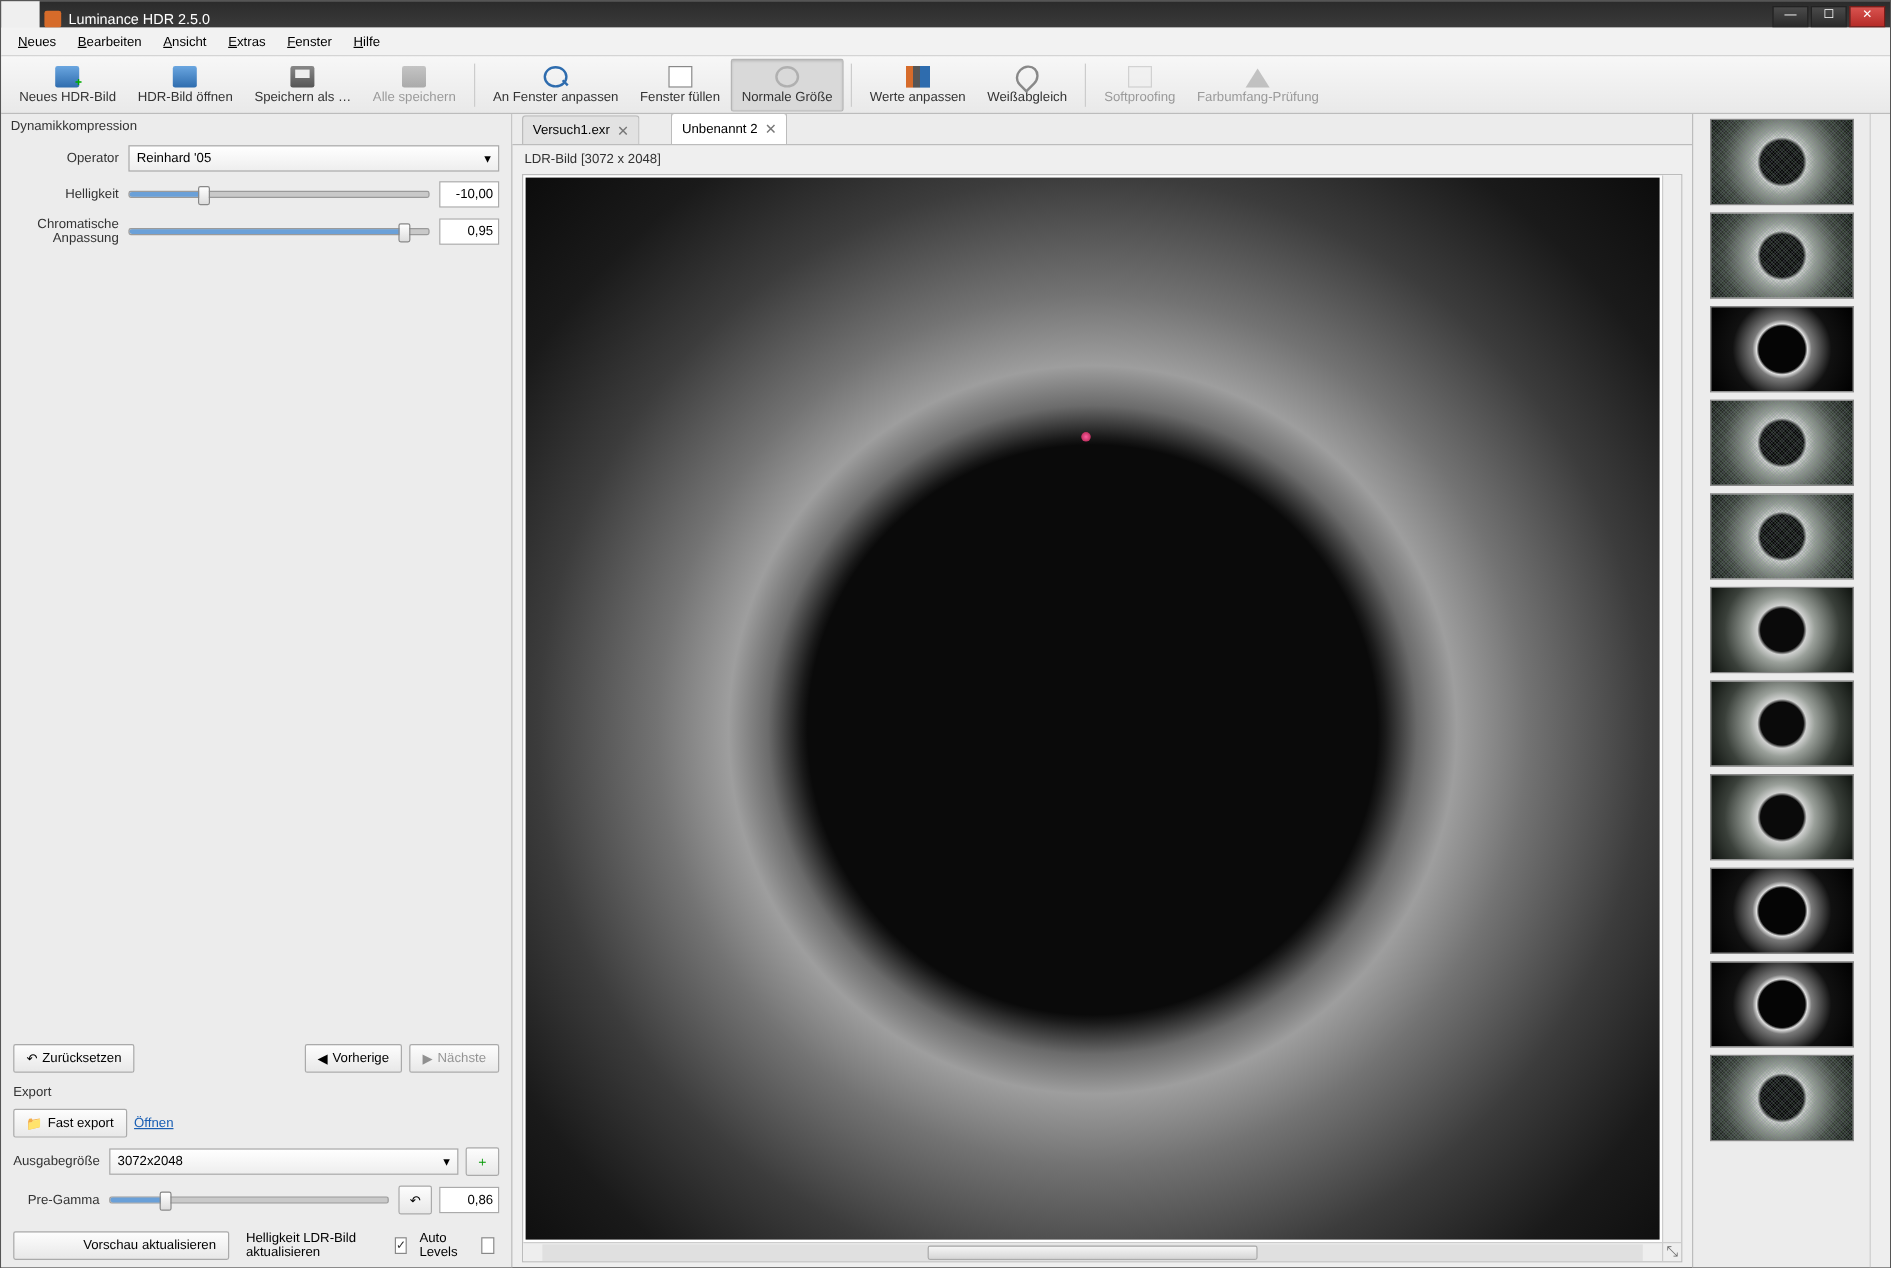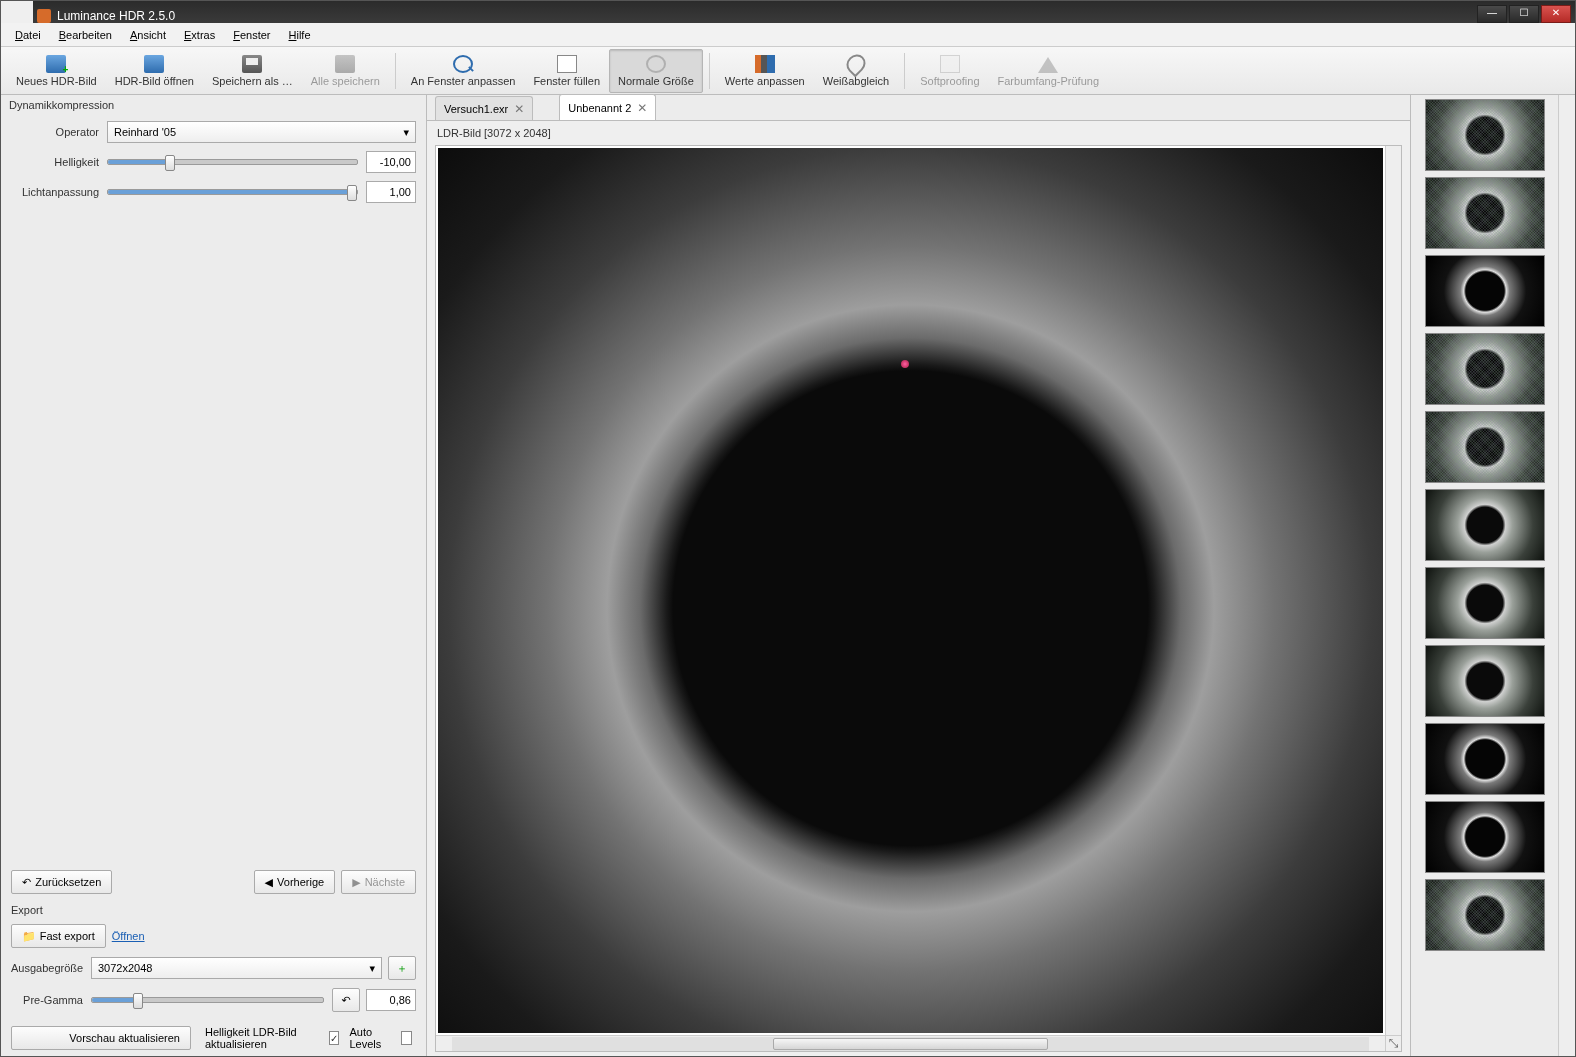--- a/index.html
+++ b/index.html
@@ -103,21 +103,21 @@
     <div class="icon"></div>
     <div class="title">Luminance HDR 2.5.0</div>
     <div class="win-btns">
       <div class="win-btn">—</div>
       <div class="win-btn">☐</div>
       <div class="win-btn close">✕</div>
     </div>
   </div>
 
   <div class="menubar">
-    <div class="menu-item">Datei</div>
+    <div class="menu-item">Neues</div>
     <div class="menu-item">Bearbeiten</div>
     <div class="menu-item">Ansicht</div>
     <div class="menu-item">Extras</div>
     <div class="menu-item">Fenster</div>
     <div class="menu-item">Hilfe</div>
   </div>
 
   <div class="toolbar">
     <div class="tb-btn">
         <div class="ic ic-new"></div>
@@ -182,26 +182,26 @@
         </div>
         <div class="row">
           <label>Helligkeit</label>
           <div class="slider">
               <div class="fill" style="width:25%"></div>
               <div class="thumb" style="left:25%"></div>
             </div>
           <div class="numbox">-10,00</div>
         </div>
         <div class="row">
-          <label>Lichtanpassung</label>
+          <label>Chromatische Anpassung</label>
           <div class="slider">
-              <div class="fill" style="width:98%"></div>
-              <div class="thumb" style="left:98%"></div>
-            </div>
-          <div class="numbox">1,00</div>
+              <div class="fill" style="width:92%"></div>
+              <div class="thumb" style="left:92%"></div>
+            </div>
+          <div class="numbox">0,95</div>
         </div>
       </div>
 
       <div class="spacer"></div>
 
       <div class="btnrow">
         <div class="btn">
             <span>↶</span>
             <span>Zurücksetzen</span>
           </div>

